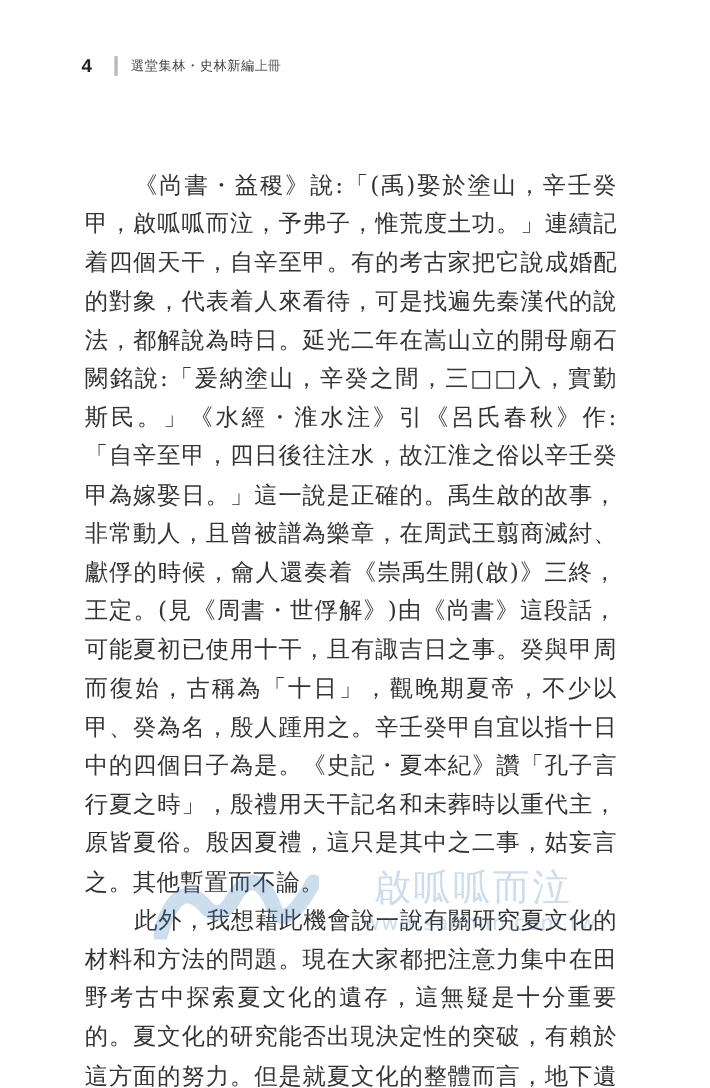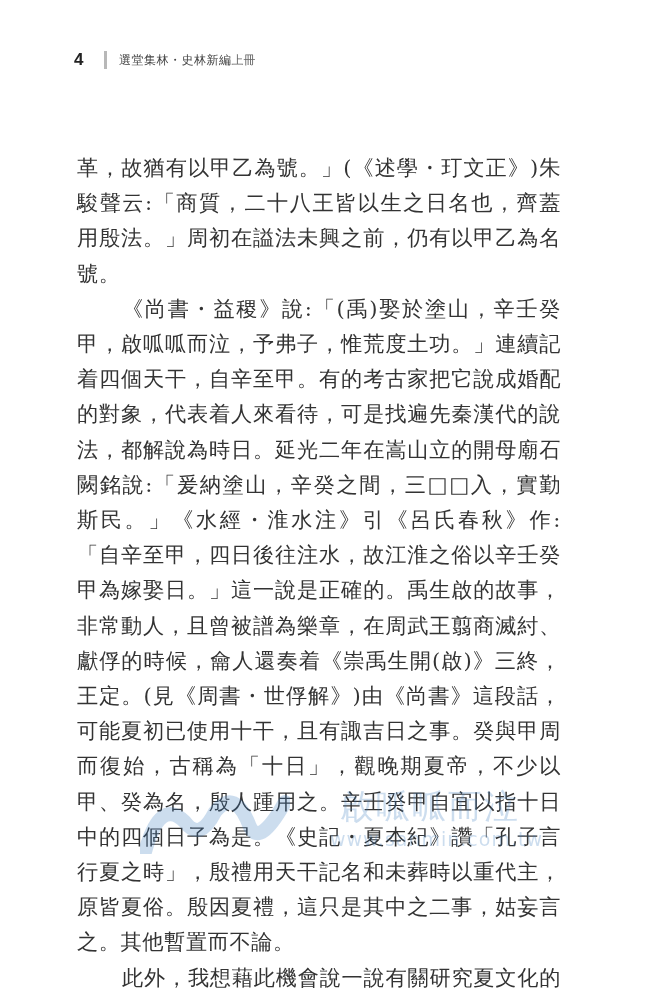--- a/index.html
+++ b/index.html
@@ -22,21 +22,20 @@
 <body>
 
 <div class="header">
   <span class="page-num">4</span>
   <span class="divider"></span>
   <span class="book-title">選堂集林・史林新編</span>
   <span class="volume">上冊</span>
 </div>
 
 <div class="body-text">
-  <p class="para">革，故猶有以甲乙為號。」(《述學・玎文正》)朱駿聲云:「商質，二十八王皆以生之日名也，齊蓋用殷法。」周初在謚法未興之前，仍有以甲乙為名號。</p>
   <p class="para indent">《尚書・益稷》說:「(禹)娶於塗山，辛壬癸甲，啟呱呱而泣，予弗子，惟荒度土功。」連續記着四個天干，自辛至甲。有的考古家把它說成婚配的對象，代表着人來看待，可是找遍先秦漢代的說法，都解說為時日。延光二年在嵩山立的開母廟石闕銘說:「爰納塗山，辛癸之間，三□□入，實勤斯民。」《水經・淮水注》引《呂氏春秋》作:「自辛至甲，四日後往注水，故江淮之俗以辛壬癸甲為嫁娶日。」這一說是正確的。禹生啟的故事，非常動人，且曾被譜為樂章，在周武王翦商滅紂、獻俘的時候，龠人還奏着《崇禹生開(啟)》三終，王定。(見《周書・世俘解》)由《尚書》這段話，可能夏初已使用十干，且有諏吉日之事。癸與甲周而復始，古稱為「十日」，觀晚期夏帝，不少以甲、癸為名，殷人踵用之。辛壬癸甲自宜以指十日中的四個日子為是。《史記・夏本紀》讚「孔子言行夏之時」，殷禮用天干記名和未葬時以重代主，原皆夏俗。殷因夏禮，這只是其中之二事，姑妄言之。其他暫置而不論。</p>
   <p class="para indent">此外，我想藉此機會說一說有關研究夏文化的材料和方法的問題。現在大家都把注意力集中在田野考古中探索夏文化的遺存，這無疑是十分重要的。夏文化的研究能否出現決定性的突破，有賴於這方面的努力。但是就夏文化的整體而言，地下遺存畢竟有它本身的局限性，而且遺存也不一定有文字標誌足以表明文化的內涵;所以，我們還得把考古遺存同傳世文獻結合起來進行考察和研究。儘管古籍中關於夏代的材料不多，但是許多零星的記載，卻往往透露着夏代社會的消息，有待我們進一步去發掘。值得特別提出的是甲骨文。在甲骨文中有許多關於商代先公先王的記載，在時間上應該屬於夏代的範疇，</p>
 </div>
 
 <div class="watermark">
   <svg class="wm-arc" viewBox="0 0 150 62">
     <path d="M5 60 Q 20 5 45 30 Q 60 50 75 20 Q 95 -5 110 35 Q 120 55 145 10" fill="none" stroke="#3a7bbf" stroke-width="14" stroke-linecap="round"></path>
   </svg>
   <span class="wm-cn">啟呱呱而泣</span>
   <span class="wm-url">www.sanmin.com.tw</span>

